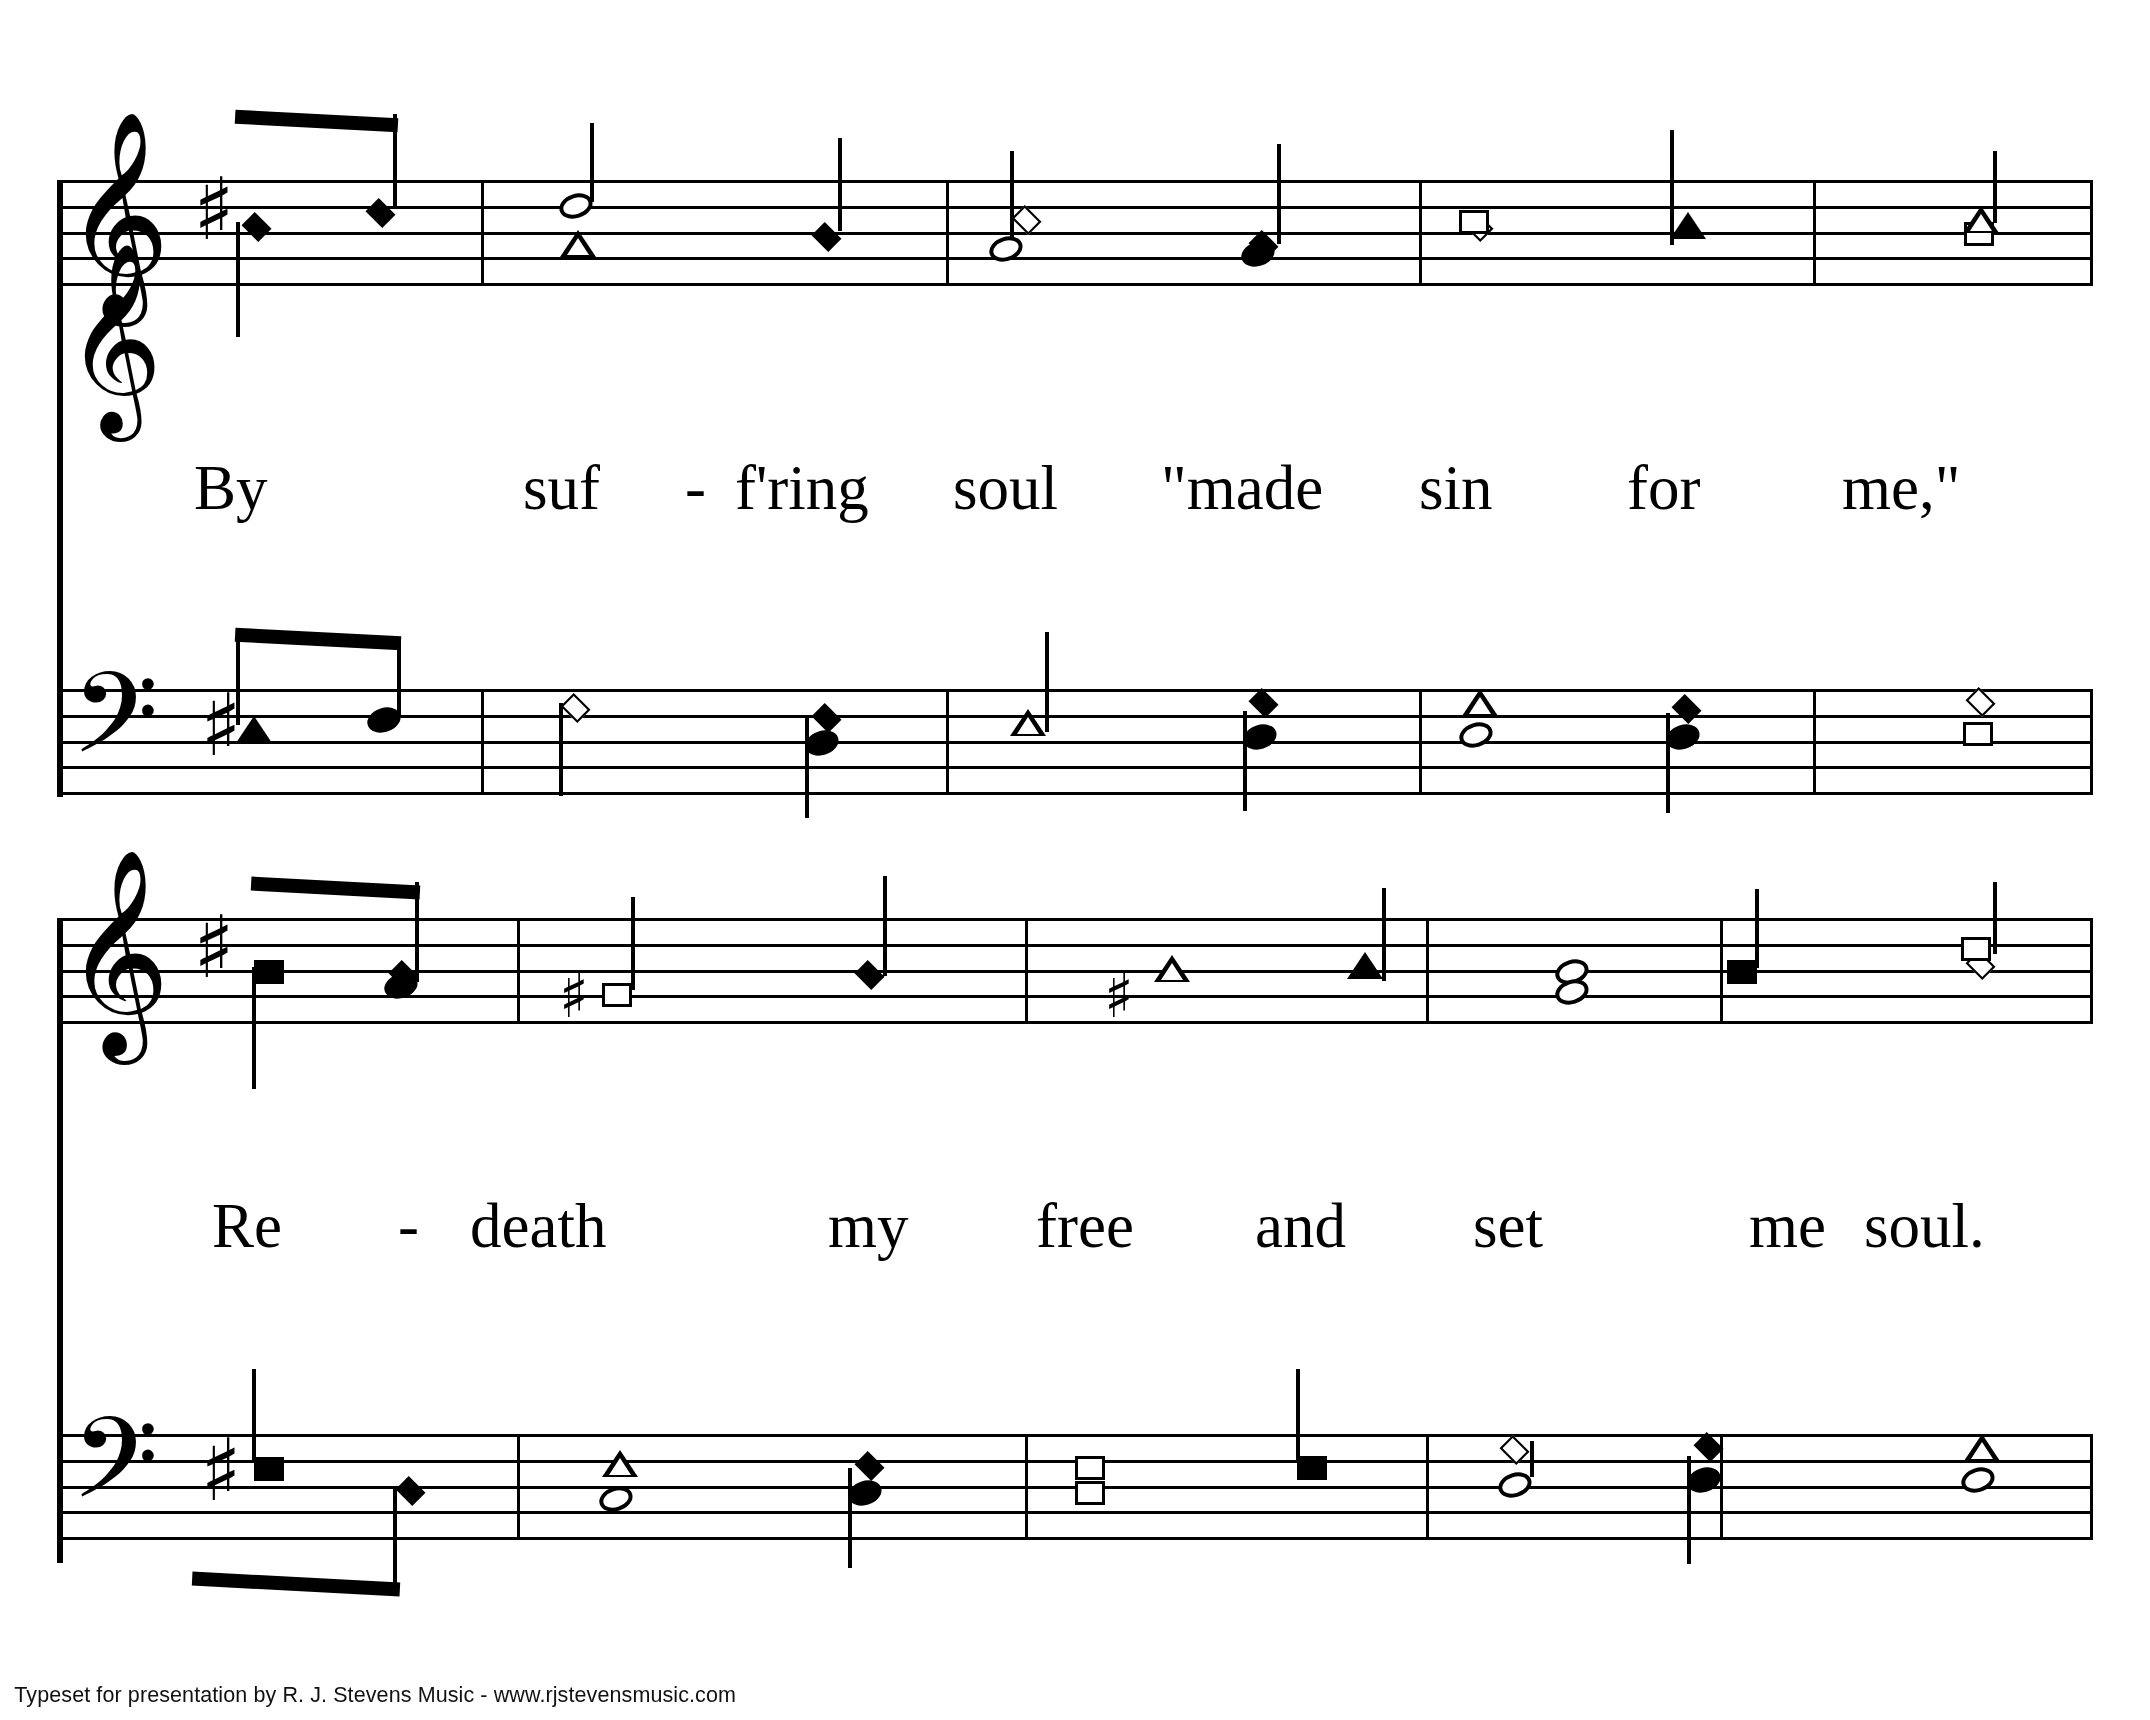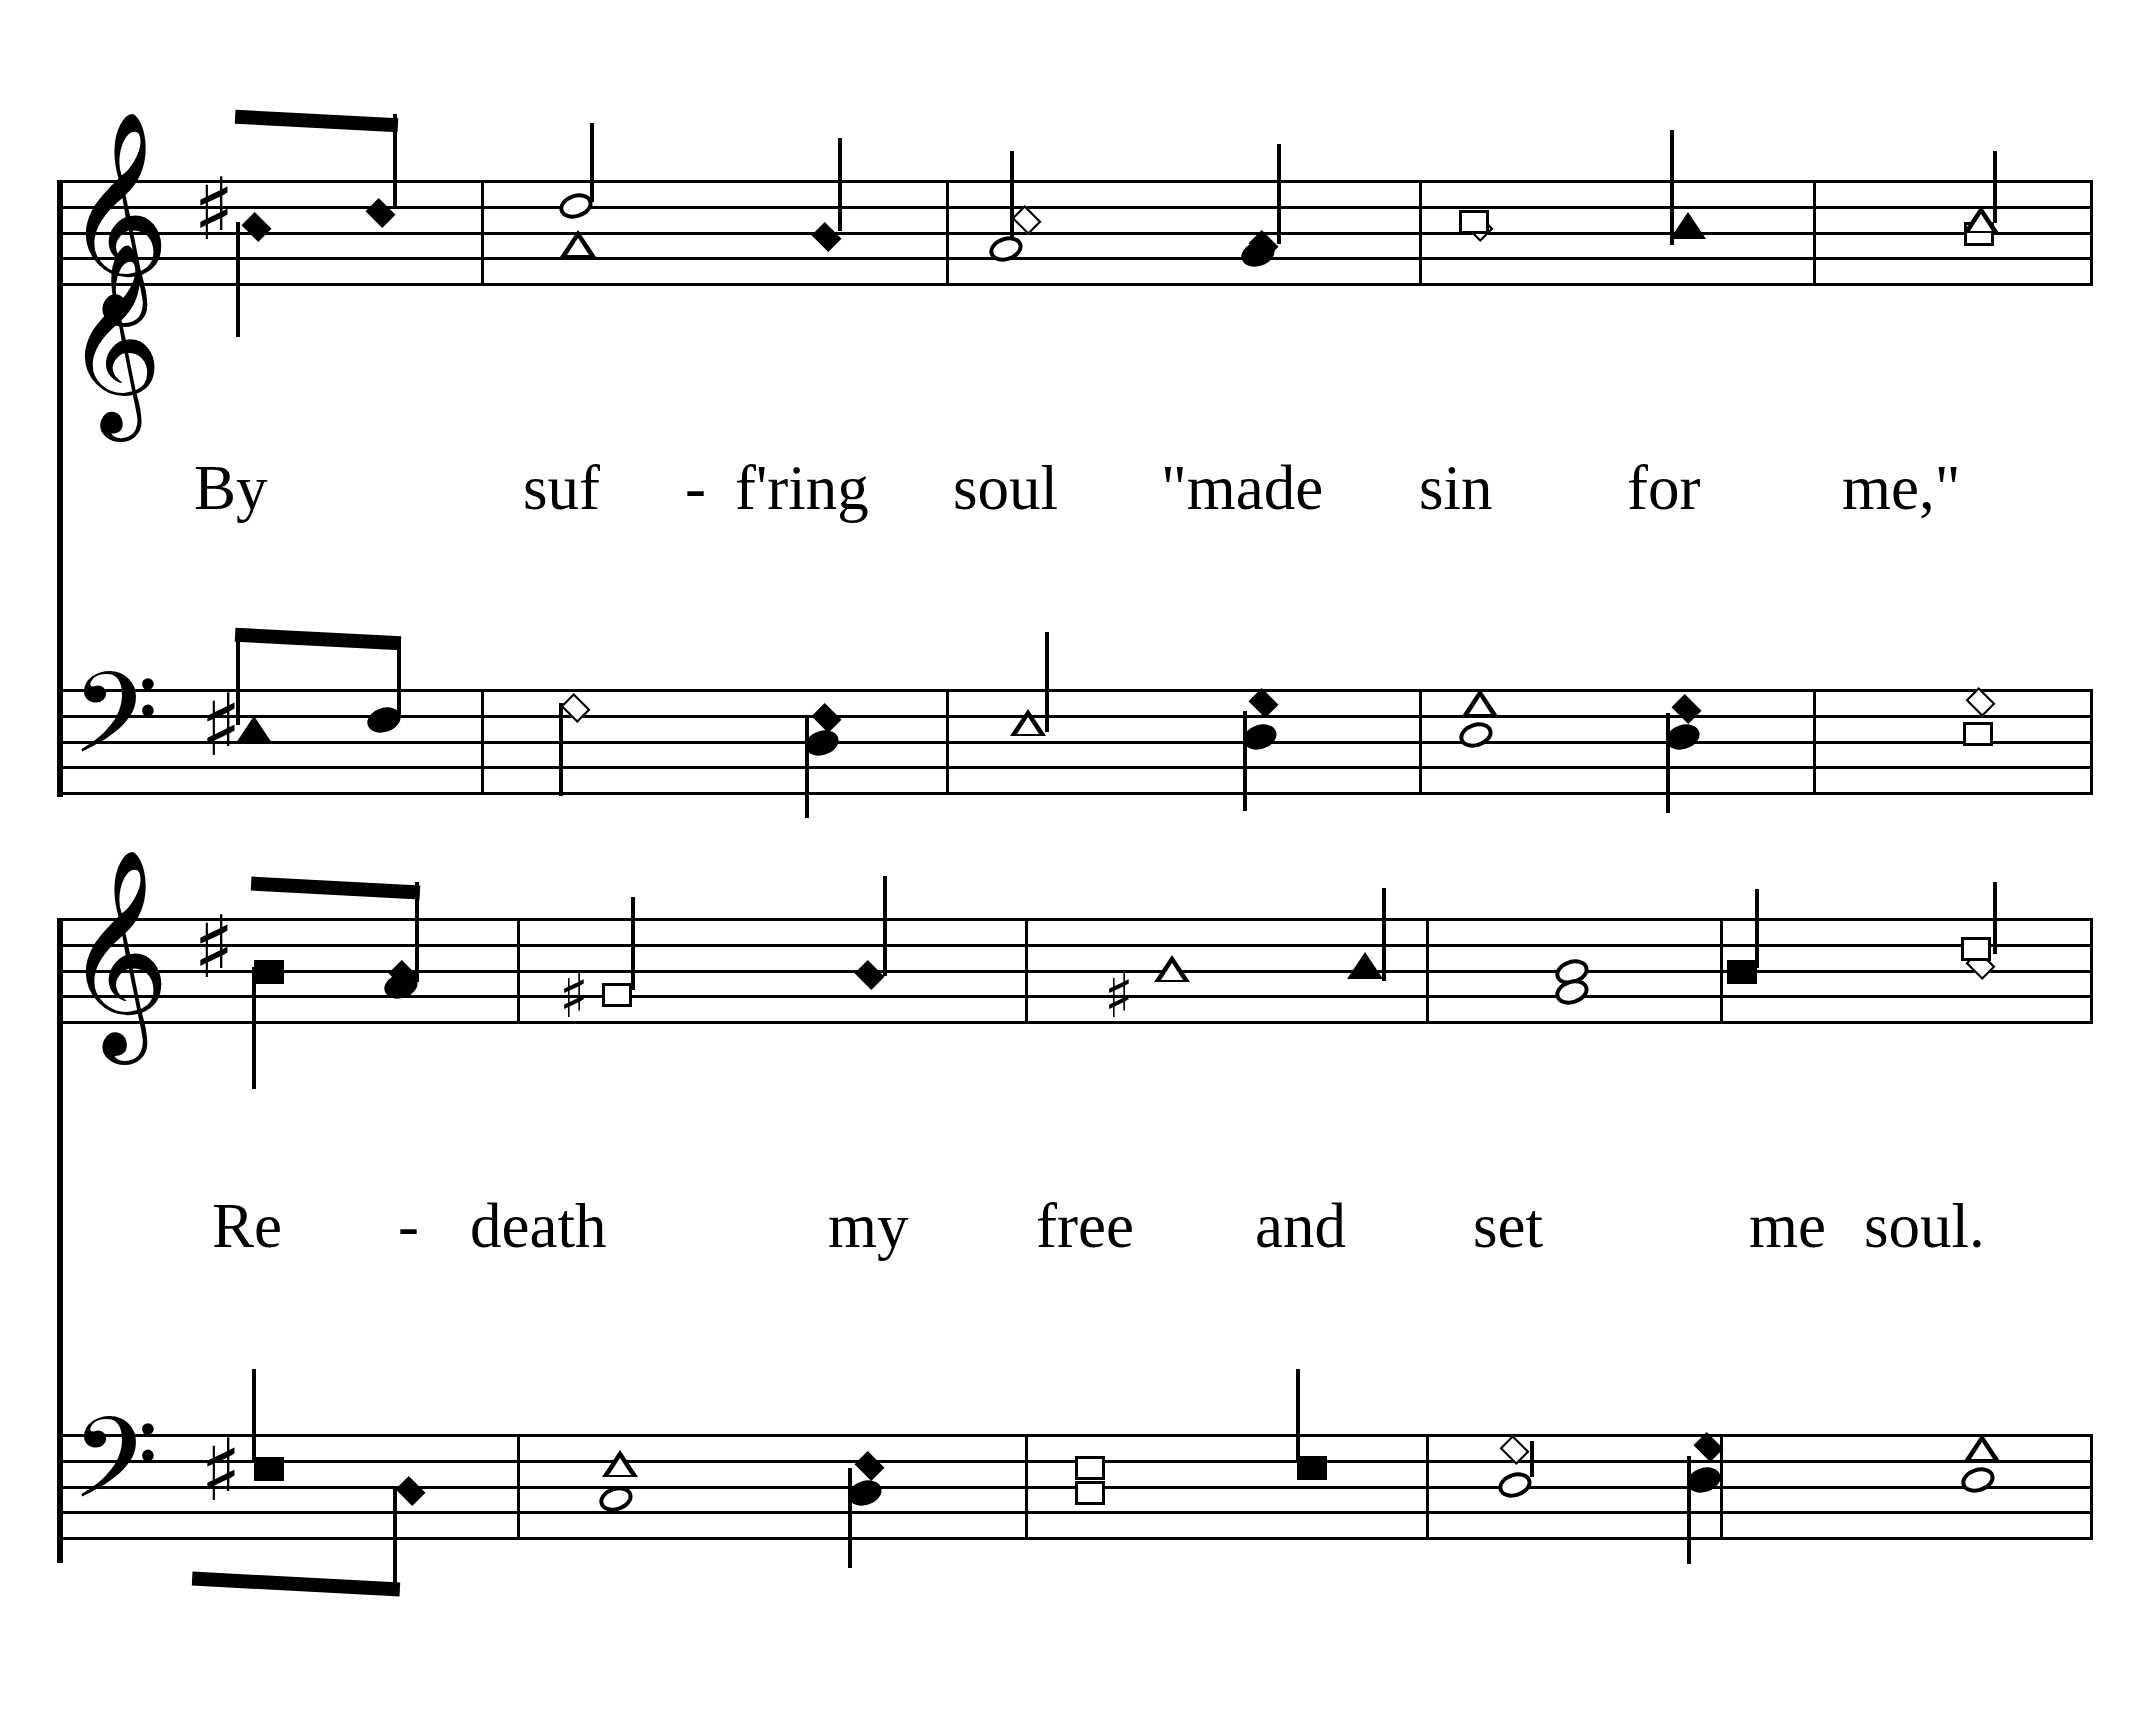--- a/index.html
+++ b/index.html
@@ -441,14 +441,15 @@
         <div class="stem" style="left:1630px; top:21.5px; height:108px;"></div>
       </div>
 
       <div class="note">
         <div class="nh tri-o" style="left:1907px; top:0px;"></div>
         <div class="nh ov-o" style="left:1904px; top:34px;"></div>
       </div>
     </div>
   </div>
 
+  <div class="footer">Typeset for presentation by R. J. Stevens Music  -  www.rjstevensmusic.com</div>
 </div>
 
 
 </body></html>

